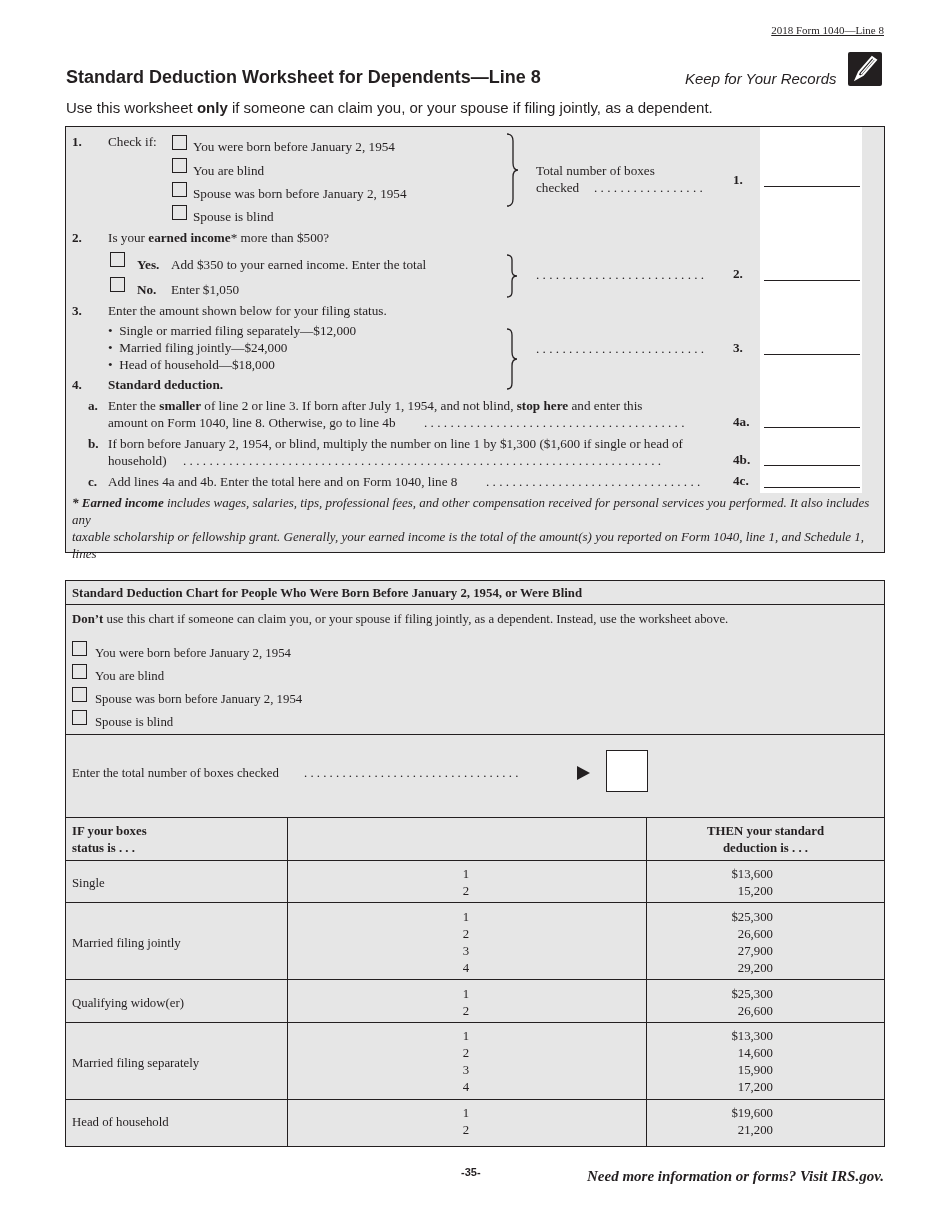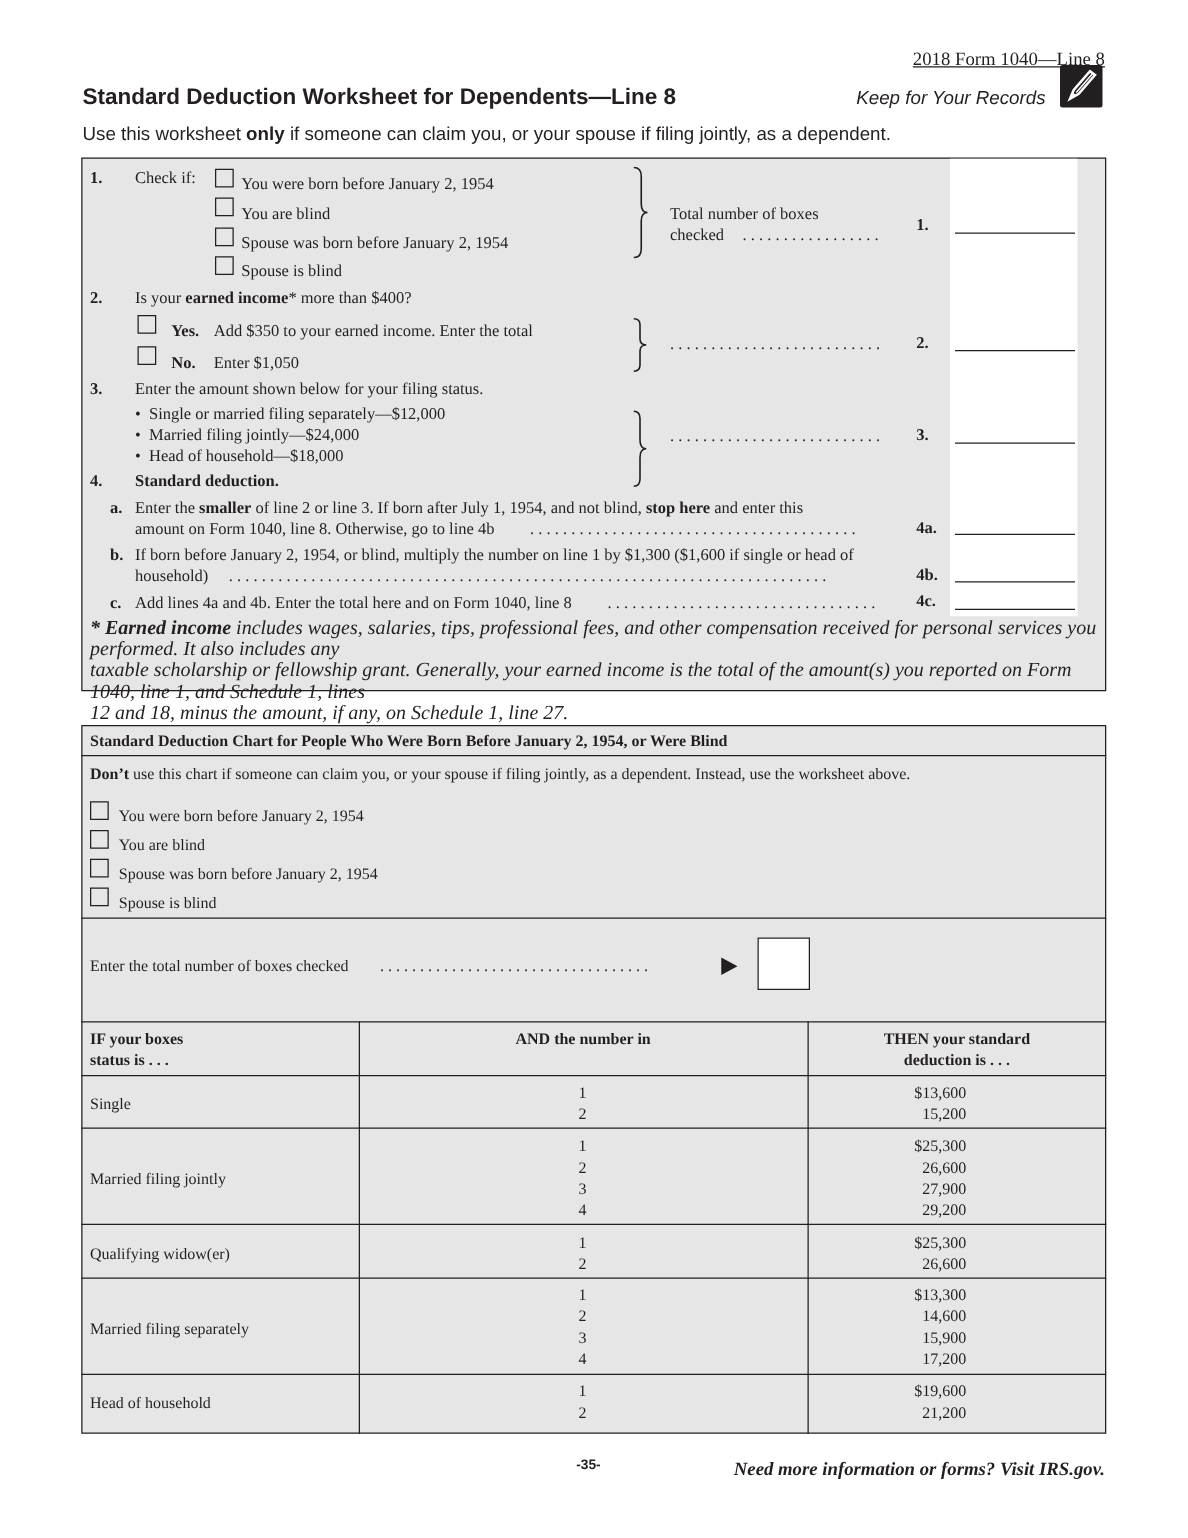--- a/index.html
+++ b/index.html
@@ -2,35 +2,35 @@
 <html><head>
 <meta charset="utf-8">
 <style>
   * { box-sizing: border-box; margin: 0; padding: 0; }
   html, body { width: 950px; height: 1230px; background: #ffffff; }
   body { position: relative; font-family: "Liberation Serif", serif; color: #231f20; overflow: hidden; }
   .abs { position: absolute; }
   .sans { font-family: "Liberation Sans", sans-serif; }
   b, .bold { font-weight: bold; }
 
-  .runhead { right: 66px; top: 40px; font-size: 15px; text-decoration: underline; }
+  .runhead { right: 66px; top: 24px; font-size: 11px; text-decoration: underline; }
   .title { left: 66px; top: 67px; font-size: 18px; font-weight: bold; }
   .keep { left: 685px; top: 70px; font-size: 15px; font-style: italic; }
   .pencil { left: 848px; top: 52px; width: 34px; height: 34px; background: #231f20; border-radius: 2px; }
   .intro { left: 66px; top: 99px; font-size: 15px; }
 
   .box1 { left: 65px; top: 126px; width: 820px; height: 427px; border: 1.3px solid #231f20; background: #e6e6e6; }
   .anscol { left: 760px; top: 127px; width: 102px; height: 366px; background: #ffffff; }
 
   .t { font-size: 13.2px; line-height: 17px; white-space: nowrap; }
   .cb { width: 15px; height: 15px; border: 1px solid #231f20; background: transparent; }
   .lnum { font-weight: bold; font-size: 13.2px; }
   .uline { width: 96px; border-bottom: 1px solid #231f20; height: 1px; }
 
-  .foot { left: 72px; top: 494px; width: 806px; font-size: 16px; line-height: 17px; font-style: italic; font-family: "Liberation Serif", serif; }
+  .foot { left: 72px; top: 494px; width: 806px; font-size: 13px; line-height: 17px; font-style: italic; font-family: "Liberation Serif", serif; }
 
   .box2 { left: 65px; top: 580px; width: 820px; height: 567px; border: 1.3px solid #231f20; background: #e6e6e6; }
   .hline { height: 0; border-top: 1.3px solid #231f20; }
   .vline { width: 0; border-left: 1.3px solid #231f20; }
   .c2 { font-size: 12.8px; line-height: 17px; white-space: nowrap; }
   .enterbox { left: 606px; top: 750px; width: 42px; height: 42px; border: 1.2px solid #231f20; background: #ffffff; }
   .arrow { left: 577px; top: 766px; width: 0; height: 0; border-top: 7px solid transparent; border-bottom: 7px solid transparent; border-left: 13px solid #231f20; }
   .pagenum { left: 461px; top: 1166px; font-size: 11px; font-weight: bold; }
   .needmore { right: 66px; top: 1168px; font-size: 15px; font-weight: bold; font-style: italic; }
   .col-num { text-align: center; width: 40px; }
@@ -67,21 +67,21 @@
 <svg class="abs" style="left:505px;top:133px;" width="16" height="74">
   <path d="M2 1 Q8 1 8 8 L8 30 Q8 37 13 37 Q8 37 8 44 L8 66 Q8 73 2 73" fill="none" stroke="#231f20" stroke-width="1.3"></path>
 </svg>
 <div class="abs t" style="left:536px;top:162px;">Total number of boxes</div>
 <div class="abs t" style="left:536px;top:179px;">checked</div>
 <div class="abs t" style="left:594px;top:179px;">. . . . . . . . . . . . . . . . .</div>
 <div class="abs lnum" style="left:733px;top:172px;">1.</div>
 <div class="abs uline" style="left:764px;top:186px;"></div>
 
 <div class="abs t bold" style="left:72px;top:229px;">2.</div>
-<div class="abs t" style="left:108px;top:229px;"><span>Is your </span><b>earned income</b><span>* more than $400?</span></div>
+<div class="abs t" style="left:108px;top:229px;"><span>Is your </span><b>earned income</b><span>* more than $500?</span></div>
 <div class="abs cb" style="left:110px;top:252px;"></div>
 <div class="abs t bold" style="left:137px;top:256px;">Yes.</div>
 <div class="abs t" style="left:171px;top:256px;">Add $350 to your earned income. Enter the total</div>
 <div class="abs cb" style="left:110px;top:277px;"></div>
 <div class="abs t bold" style="left:137px;top:281px;">No.</div>
 <div class="abs t" style="left:171px;top:281px;">Enter $1,050</div>
 <svg class="abs" style="left:505px;top:254px;" width="16" height="44">
   <path d="M2 1 Q7 1 7 6 L7 17 Q7 22 12 22 Q7 22 7 27 L7 38 Q7 43 2 43" fill="none" stroke="#231f20" stroke-width="1.3"></path>
 </svg>
 <div class="abs t" style="left:536px;top:266px;">. . . . . . . . . . . . . . . . . . . . . . . . . .</div>
@@ -119,21 +119,20 @@
 
 <div class="abs t bold" style="left:88px;top:473px;">c.</div>
 <div class="abs t" style="left:108px;top:473px;">Add lines 4a and 4b. Enter the total here and on Form 1040, line 8</div>
 <div class="abs t" style="left:486px;top:473px;">. . . . . . . . . . . . . . . . . . . . . . . . . . . . . . . . .</div>
 <div class="abs lnum" style="left:733px;top:473px;">4c.</div>
 <div class="abs uline" style="left:764px;top:487px;"></div>
 
 <div class="abs foot">
   <div><b>* Earned income</b><span> includes wages, salaries, tips, professional fees, and other compensation received for personal services you performed. It also includes any</span></div>
   <div>taxable scholarship or fellowship grant. Generally, your earned income is the total of the amount(s) you reported on Form 1040, line 1, and Schedule 1, lines</div>
-  <div>12 and 18, minus the amount, if any, on Schedule 1, line 27.</div>
 </div>
 
 <div class="abs box2"></div>
 <div class="abs c2 bold" style="left:72px;top:585px;">Standard Deduction Chart for People Who Were Born Before January 2, 1954, or Were Blind</div>
 <div class="abs hline" style="left:65px;top:604px;width:820px;"></div>
 <div class="abs c2" style="left:72px;top:611px;"><b>Don’t</b><span> use this chart if someone can claim you, or your spouse if filing jointly, as a dependent. Instead, use the worksheet above.</span></div>
 
 <div class="abs cb" style="left:72px;top:641px;"></div>
 <div class="abs c2" style="left:95px;top:645px;">You were born before January 2, 1954</div>
 <div class="abs cb" style="left:72px;top:664px;"></div>
@@ -151,21 +150,20 @@
 
 <div class="abs hline" style="left:65px;top:817px;width:820px;"></div>
 <div class="abs vline" style="left:287px;top:817px;height:330px;"></div>
 <div class="abs vline" style="left:646px;top:817px;height:330px;"></div>
 
 <div class="abs c2 bold" style="left:72px;top:823px;">
     <div>IF your boxes</div>
     <div>status is . . .</div>
   </div>
 <div class="abs c2 bold" style="left:287px;top:823px;width:359px;text-align:center;">
-    <div>AND the number in</div>
   </div>
 <div class="abs c2 bold" style="left:646px;top:823px;width:239px;text-align:center;">
     <div>THEN your standard</div>
     <div>deduction is . . .</div>
   </div>
 <div class="abs hline" style="left:65px;top:860px;width:820px;"></div>
 
 <div class="abs c2" style="left:72px;top:875px;">Single</div>
 <div class="abs c2 col-num" style="left:446px;top:866px;">
     <div>1</div>

